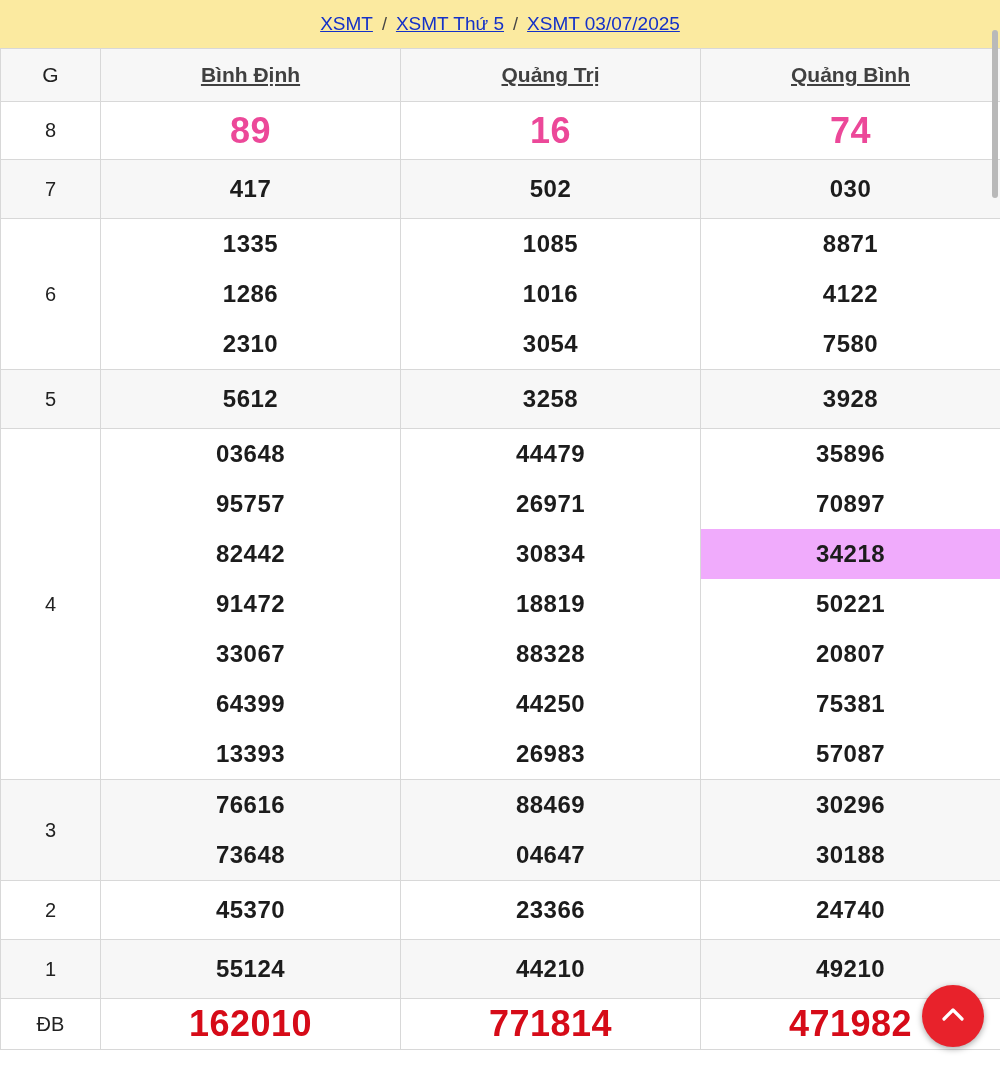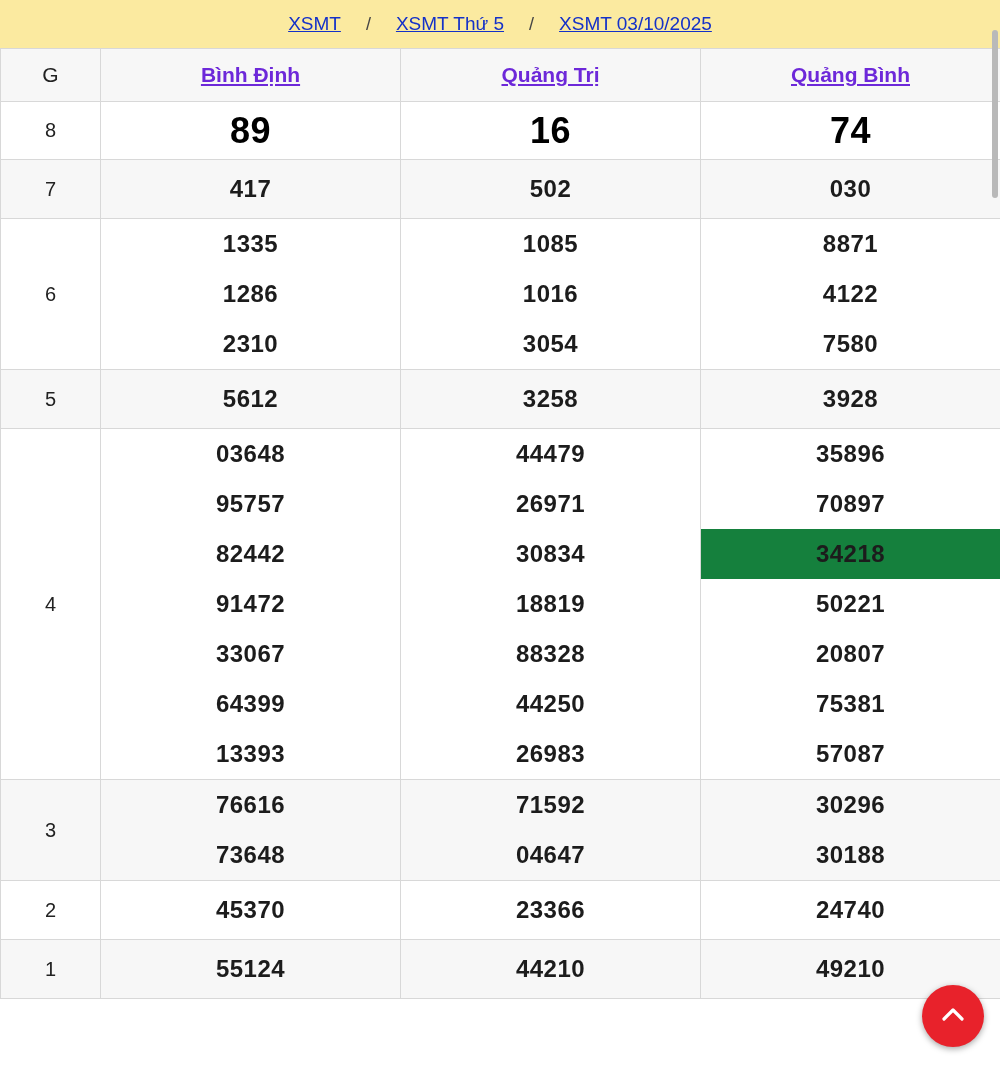--- a/index.html
+++ b/index.html
@@ -18,21 +18,21 @@
     background: #fff;
   }
 
   
   .breadcrumb-bar {
     height: 48px;
     background: #fbeaa0;
     display: flex;
     align-items: center;
     justify-content: center;
-    gap: 25px;
+    gap: 9px;
     font-size: 19px;
     color: #1a3fc4;
   }
   .breadcrumb-bar a {
     color: #1431c8;
     text-decoration: underline;
     white-space: nowrap;
   }
   .breadcrumb-sep {
     color: #444;
@@ -66,21 +66,21 @@
     background: #f7f7f7;
     font-size: 21px;
     font-weight: bold;
   }
   thead th.g-head {
     font-weight: normal;
     font-size: 21px;
     color: #222;
   }
   thead th a.prov {
-    color: #6d28d9;
+    color: #404040;
     text-decoration: underline;
     font-weight: bold;
     font-size: 21px;
     margin-top: 28px;
   }
 
   td.g-cell {
     font-size: 20px;
     color: #222;
     font-weight: normal;
@@ -94,27 +94,27 @@
     font-size: 33px;
     font-weight: bold;
     color: #1c1c1c;
     letter-spacing: 0.5px;
     padding: 0;
   }
   td.num-cell .num-line {
     line-height: 50px;
     height: 50px;
   }
-  td.num-cell.red { color: #000000; }
+  td.num-cell.red { color: #ec4899; }
   td.num-cell.big { font-size: 24px; }
   td.num-cell.g8 { font-size: 36px; }
   td.num-cell.db { font-size: 36px; color: #d60b18; }
 
   .num-line.hl {
-    background: #15803d;
+    background: #f0abfc;
   }
 
   
   tr.h-single td { height: 59px; }
   tr.h-g8 td { height: 58px; }
 
   
   .scrollbar-track {
     position: absolute;
     top: 30px;
@@ -154,21 +154,21 @@
 </head>
 <body>
 
 <div id="page">
 
   <div class="breadcrumb-bar">
     <a href="#">XSMT</a>
     <span class="breadcrumb-sep">/</span>
     <a href="#">XSMT Thứ 5</a>
     <span class="breadcrumb-sep">/</span>
-    <a href="#">XSMT 03/10/2025</a>
+    <a href="#">XSMT 03/07/2025</a>
   </div>
 
   <table class="result-table">
     <colgroup>
       <col class="c-g">
         <col class="c-p">
         <col class="c-p">
         <col class="c-p">
     </colgroup>
     <thead>
@@ -270,21 +270,21 @@
             <div class="num-line">57087</div>
           </td>
         </tr>
         <tr class="row-alt">
           <td class="g-cell">3</td>
           <td class="num-cell big">
             <div class="num-line">76616</div>
             <div class="num-line">73648</div>
           </td>
           <td class="num-cell big">
-            <div class="num-line">71592</div>
+            <div class="num-line">88469</div>
             <div class="num-line">04647</div>
           </td>
           <td class="num-cell big">
             <div class="num-line">30296</div>
             <div class="num-line">30188</div>
           </td>
         </tr>
         <tr class="row-plain h-single">
           <td class="g-cell">2</td>
           <td class="num-cell big">
@@ -300,20 +300,32 @@
         <tr class="row-alt h-single">
           <td class="g-cell">1</td>
           <td class="num-cell big">
             <div class="num-line">55124</div>
           </td>
           <td class="num-cell big">
             <div class="num-line">44210</div>
           </td>
           <td class="num-cell big">
             <div class="num-line">49210</div>
+          </td>
+        </tr>
+        <tr class="row-plain">
+          <td class="g-cell">ĐB</td>
+          <td class="num-cell red db">
+            <div class="num-line">162010</div>
+          </td>
+          <td class="num-cell red db">
+            <div class="num-line">771814</div>
+          </td>
+          <td class="num-cell red db">
+            <div class="num-line">471982</div>
           </td>
         </tr>
       </tbody>
   </table>
 
   <div class="scrollbar-track">
     <div class="scrollbar-thumb"></div>
   </div>
 
   <button class="fab-top" aria-label="top">

